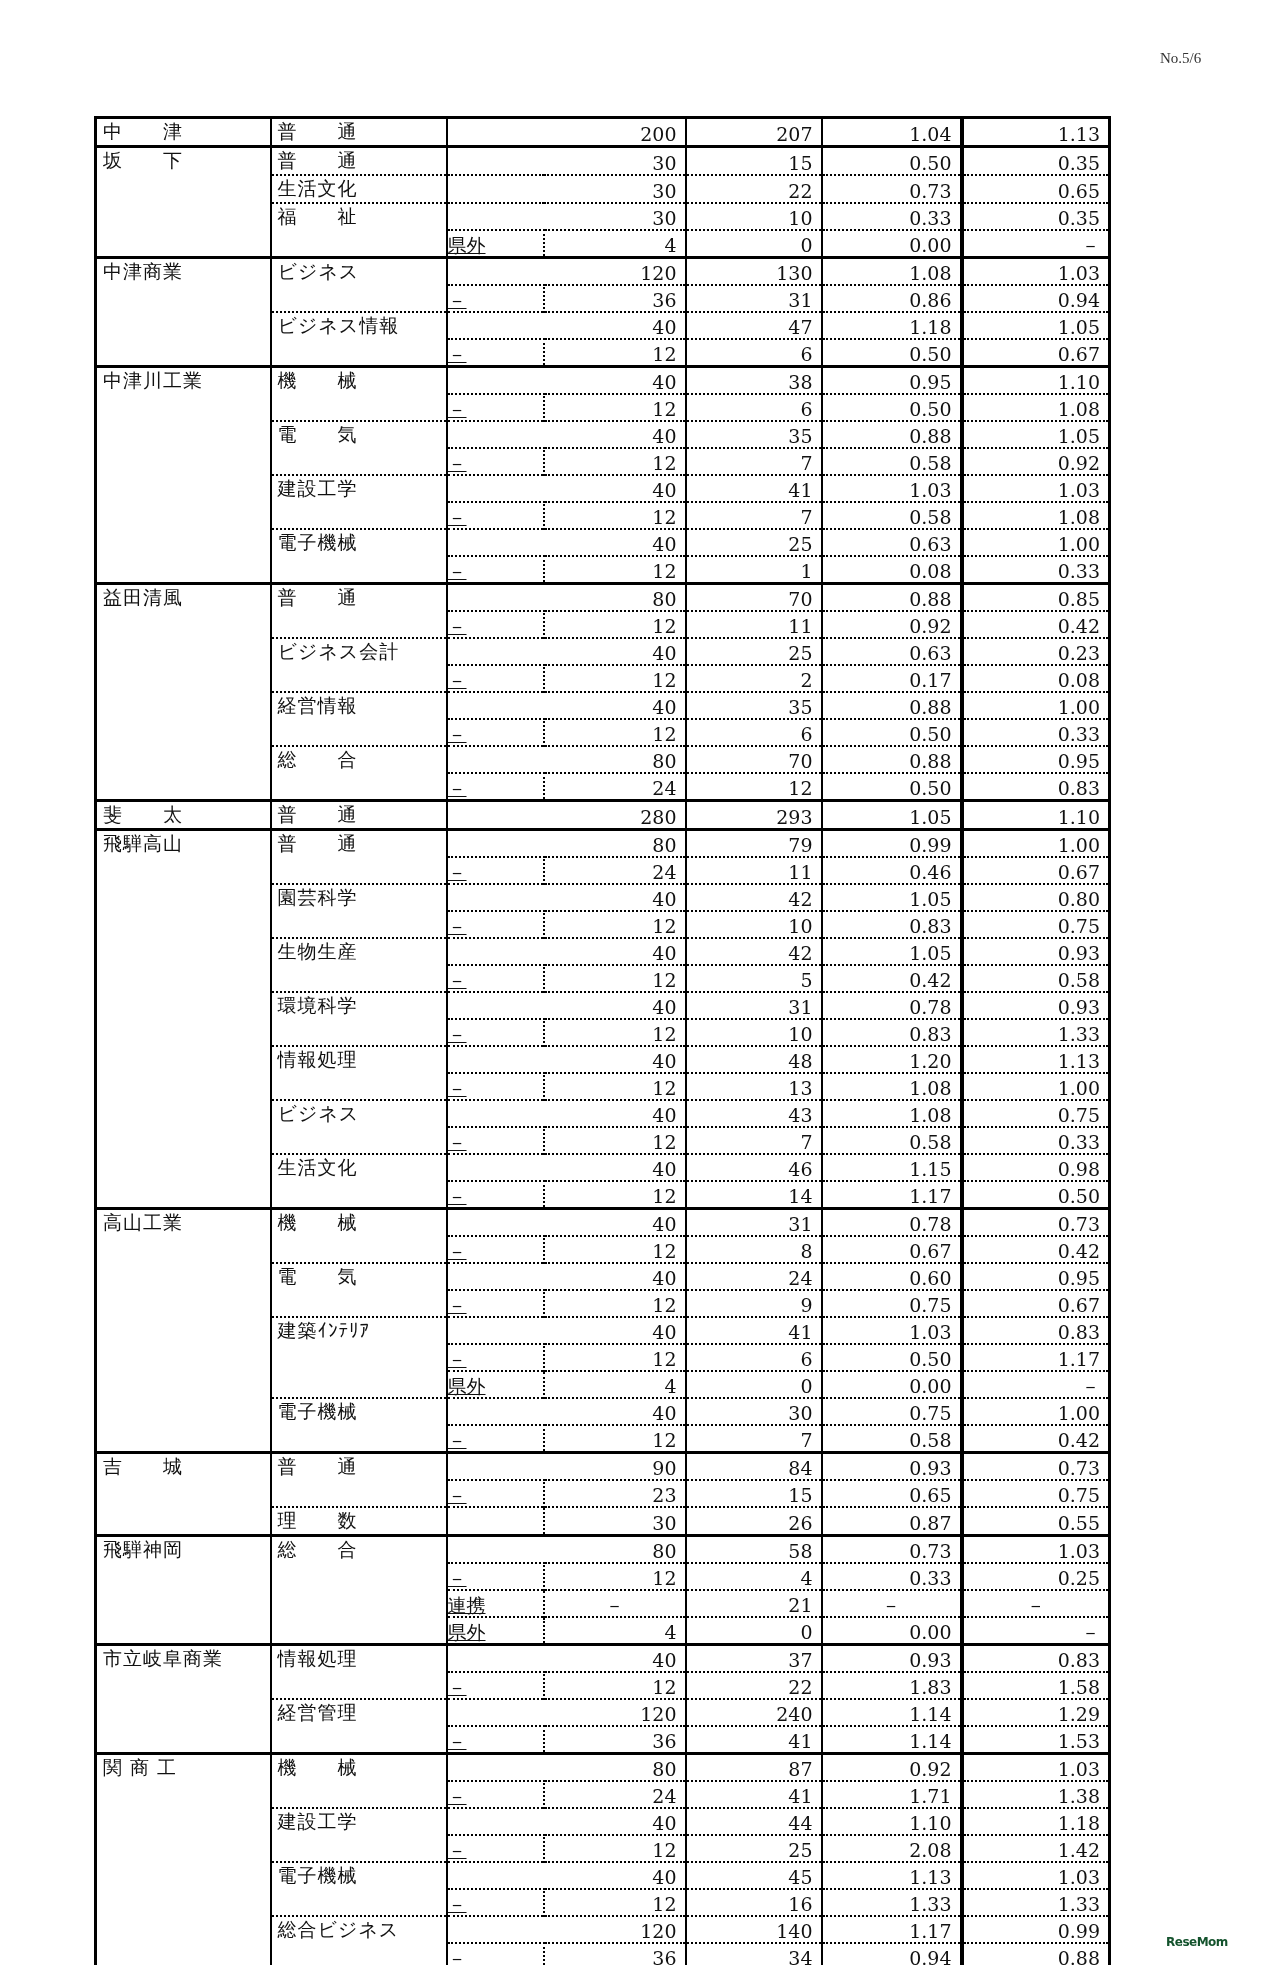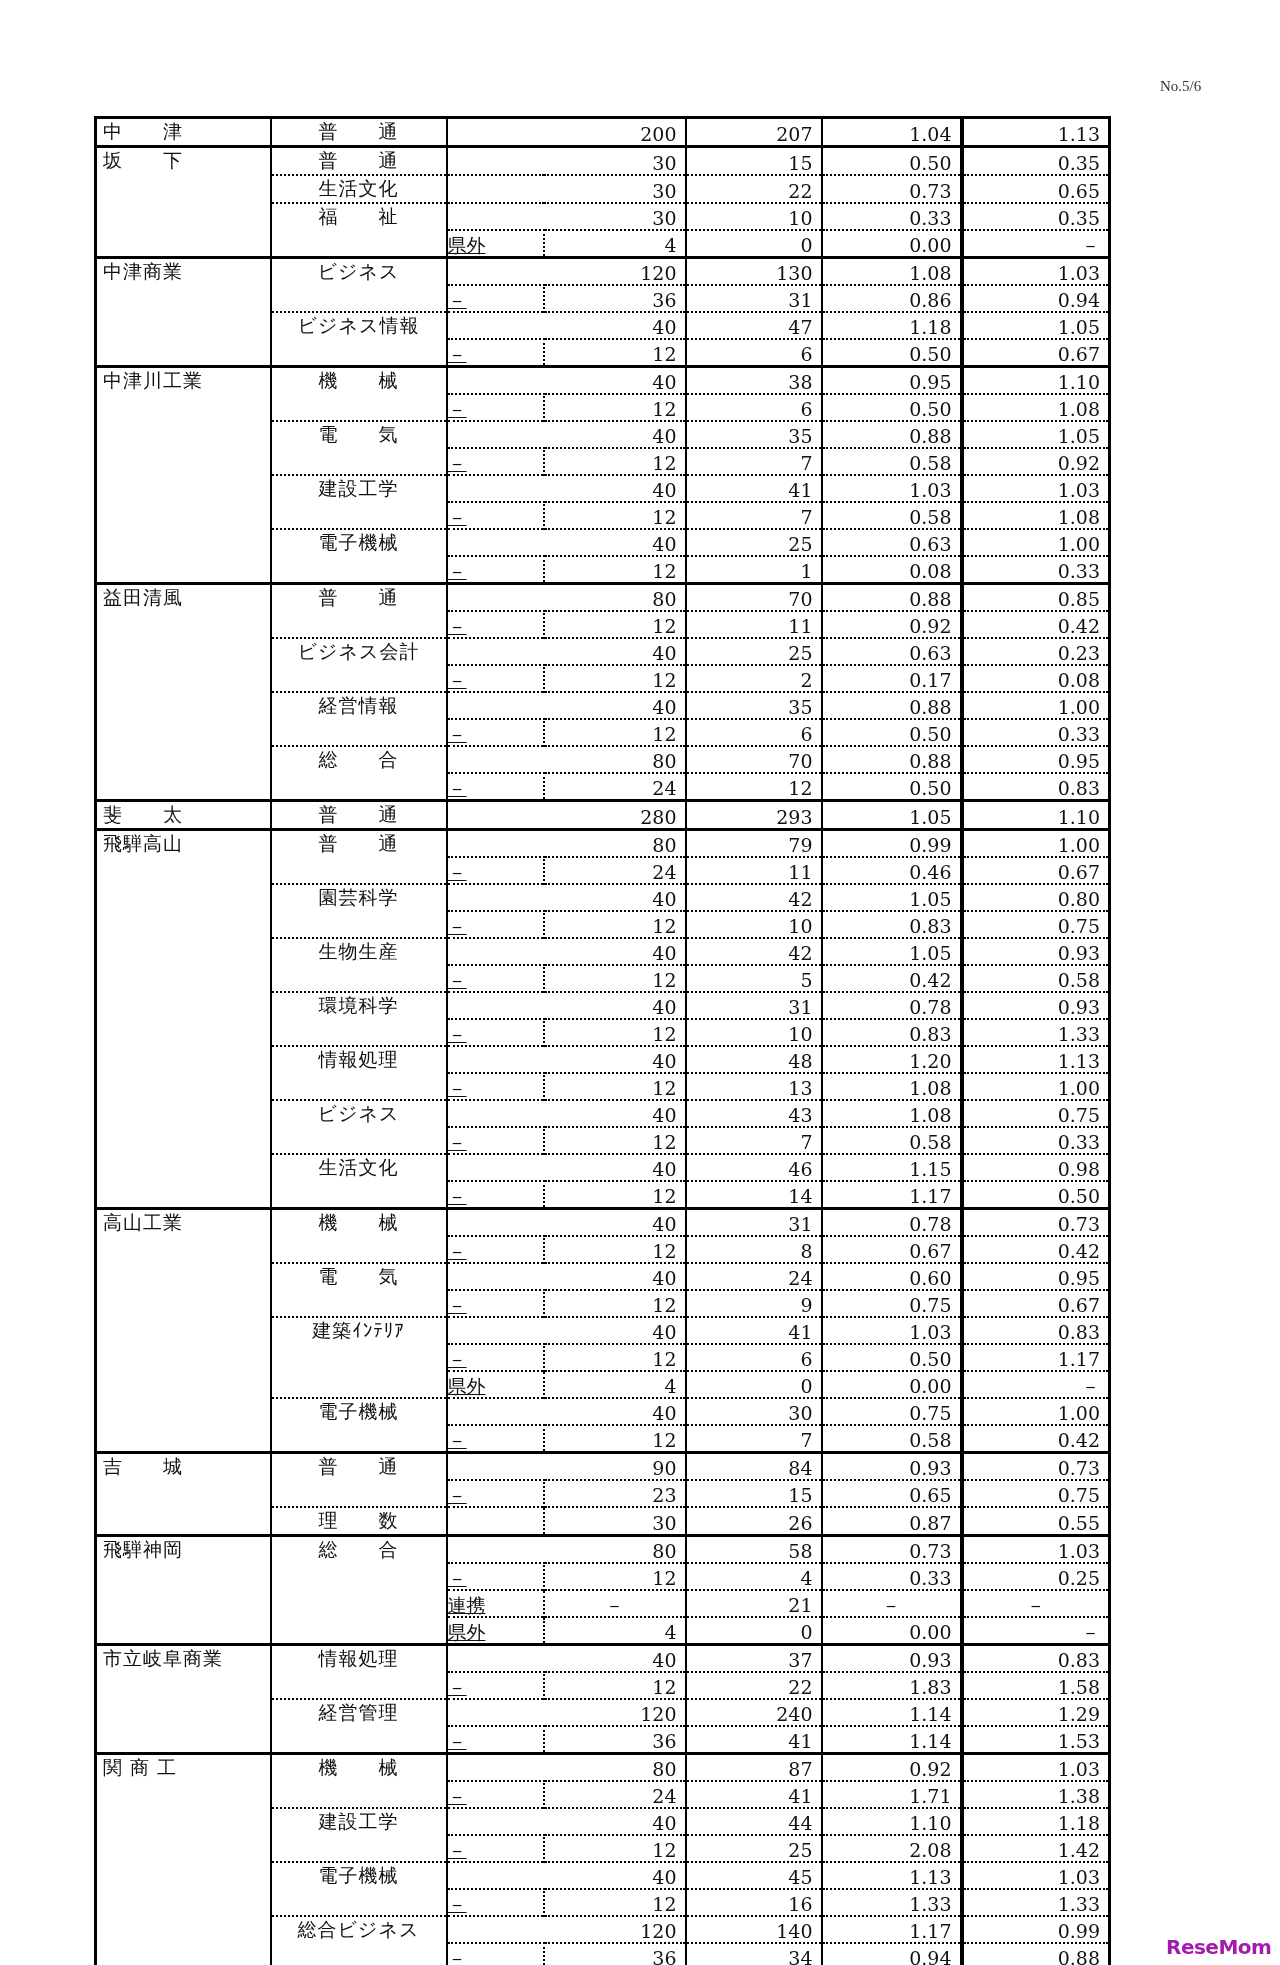--- a/index.html
+++ b/index.html
@@ -1,42 +1,42 @@
 <!DOCTYPE html>
 <html><head>
 <meta charset="utf-8">
 <style>
   html, body { margin: 0; padding: 0; background: #ffffff; }
   body { width: 1280px; height: 1965px; position: relative; overflow: hidden;
          font-family: "DejaVu Serif", "Liberation Serif", serif; color: #111; }
   .page-no { position: absolute; top: 50px; left: 1160px; font-size: 15px; color: #333;
-             font-family: "Liberation Serif", serif; margin-top: 28px; }
+             font-family: "Liberation Serif", serif; }
   table.results { position: absolute; left: 94px; top: 92px; border-collapse: collapse;
                   table-layout: fixed; width: 1014px; border: 3px solid #000; margin-top: 24px; }
   table.results col.c-school { width: 175px; }
   table.results col.c-course { width: 176px; }
   table.results col.c-sub { width: 97px; }
   table.results col.c-cap { width: 142px; }
   table.results col.c-app { width: 136px; }
   table.results col.c-ratio { width: 140px; }
   table.results col.c-prev { width: 148px; }
   td { height: 25px; padding: 0 6px; font-size: 19px; line-height: 22px; vertical-align: bottom;
        border-left: 2px solid #000; border-right: 2px solid #000; white-space: nowrap; overflow: hidden; }
   td.school { vertical-align: top; padding-top: 1px; font-size: 19px; letter-spacing: 1px; }
-  td.course { vertical-align: top; padding-top: 1px; letter-spacing: 1px; text-align: center; }
+  td.course { vertical-align: top; padding-top: 1px; letter-spacing: 1px; }
   td.sub { border-right: 2px dotted #000; text-align: left; padding: 0; text-decoration: underline; }
   td.cap, td.app, td.ratio, td.prev { text-align: right; padding-right: 8px; }
   td.cap { border-left: none; }
   td.cap.full { border-left: 2px solid #000; }
   td.prev { border-left: 4px solid #000; }
   tr.group-start td { border-top: 3px solid #000; }
   tr.dot td.d { border-top: 2px dotted #000; }
   td.centerdash { text-align: center; padding-right: 6px; }
   .logo { position: absolute; left: 1166px; top: 1935px; font-family: "DejaVu Sans", sans-serif;
-          font-weight: bold; font-size: 20px; color: #a21caf; letter-spacing: -0.5px; }
+          font-weight: bold; font-size: 12px; color: #14532d; letter-spacing: -0.5px; }
 </style>
 </head>
 <body>
 
 <div class="page-no">No.5/6</div>
 
 <table class="results">
   <colgroup>
     <col class="c-school">
       <col class="c-course">

